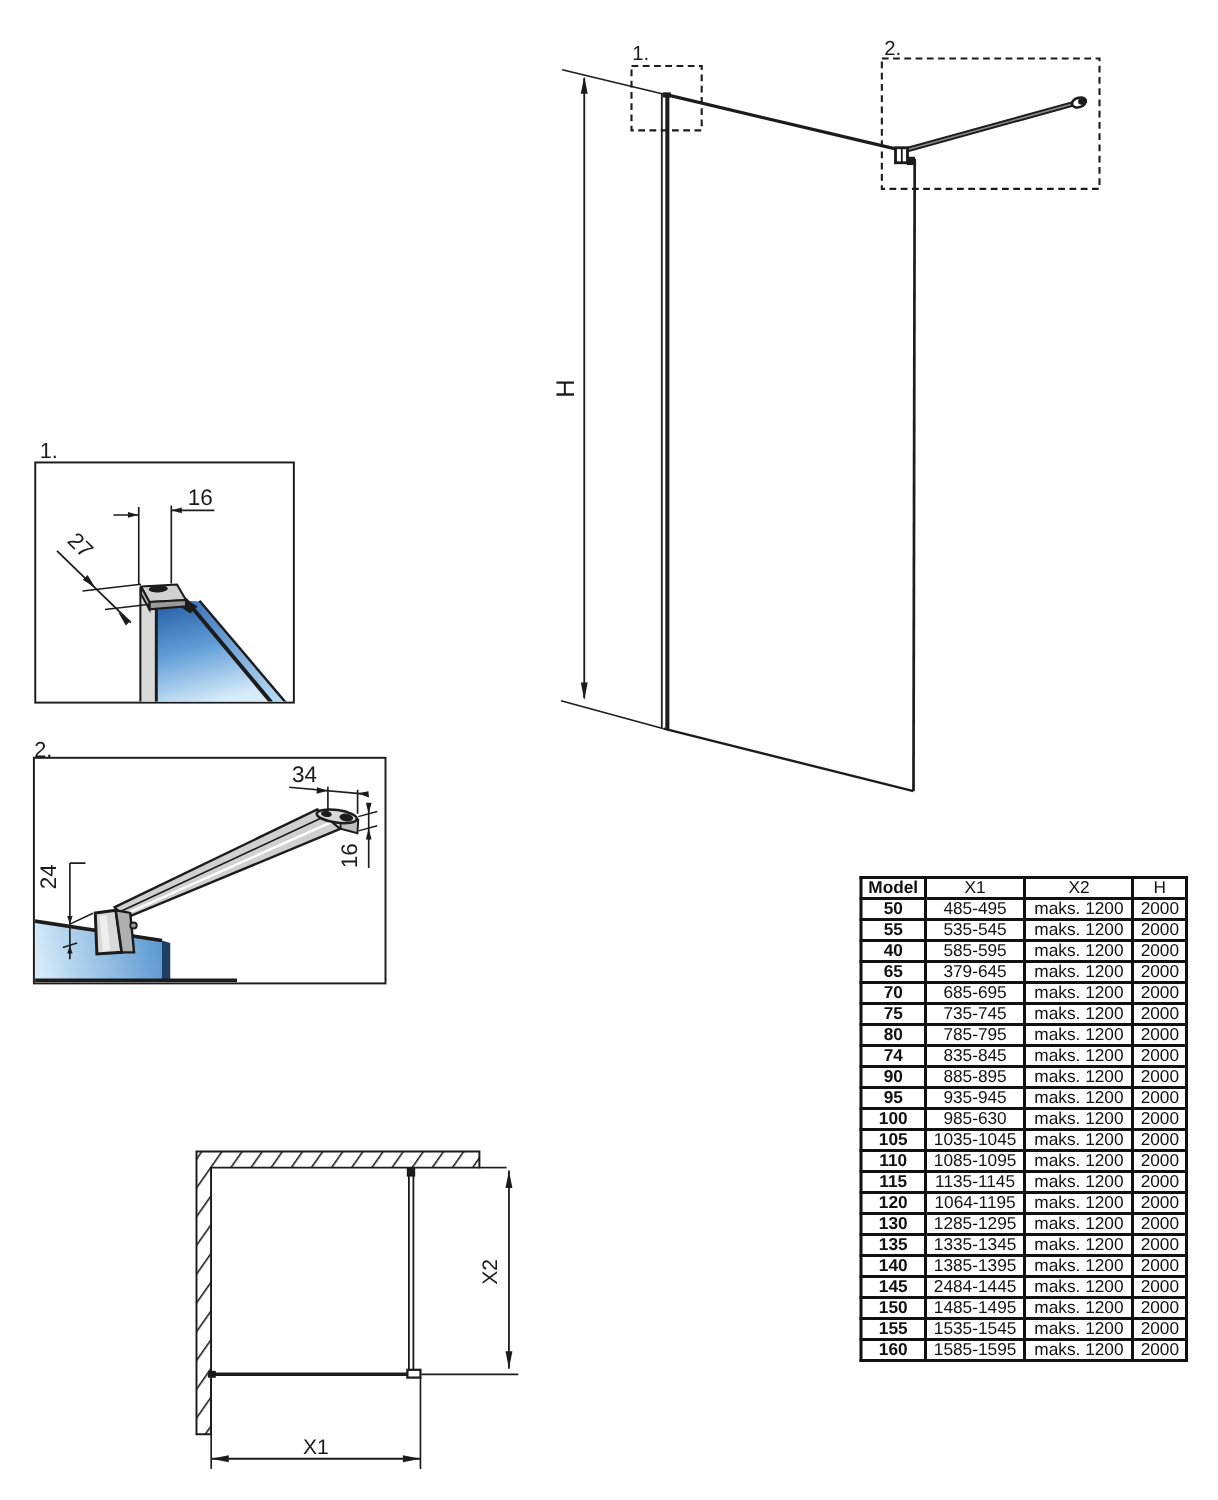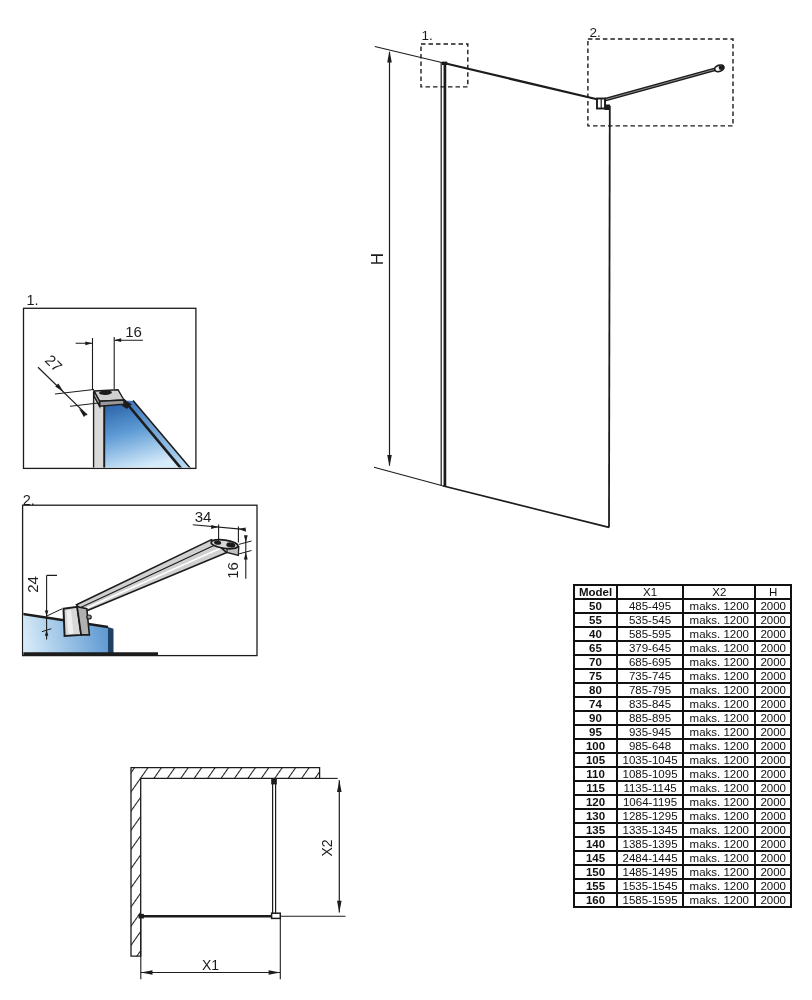--- a/index.html
+++ b/index.html
@@ -250,21 +250,21 @@
           <td>2000</td>
         </tr>
 <tr>
           <td class="m">95</td>
           <td>935-945</td>
           <td>maks. 1200</td>
           <td>2000</td>
         </tr>
 <tr>
           <td class="m">100</td>
-          <td>985-648</td>
+          <td>985-630</td>
           <td>maks. 1200</td>
           <td>2000</td>
         </tr>
 <tr>
           <td class="m">105</td>
           <td>1035-1045</td>
           <td>maks. 1200</td>
           <td>2000</td>
         </tr>
 <tr>

